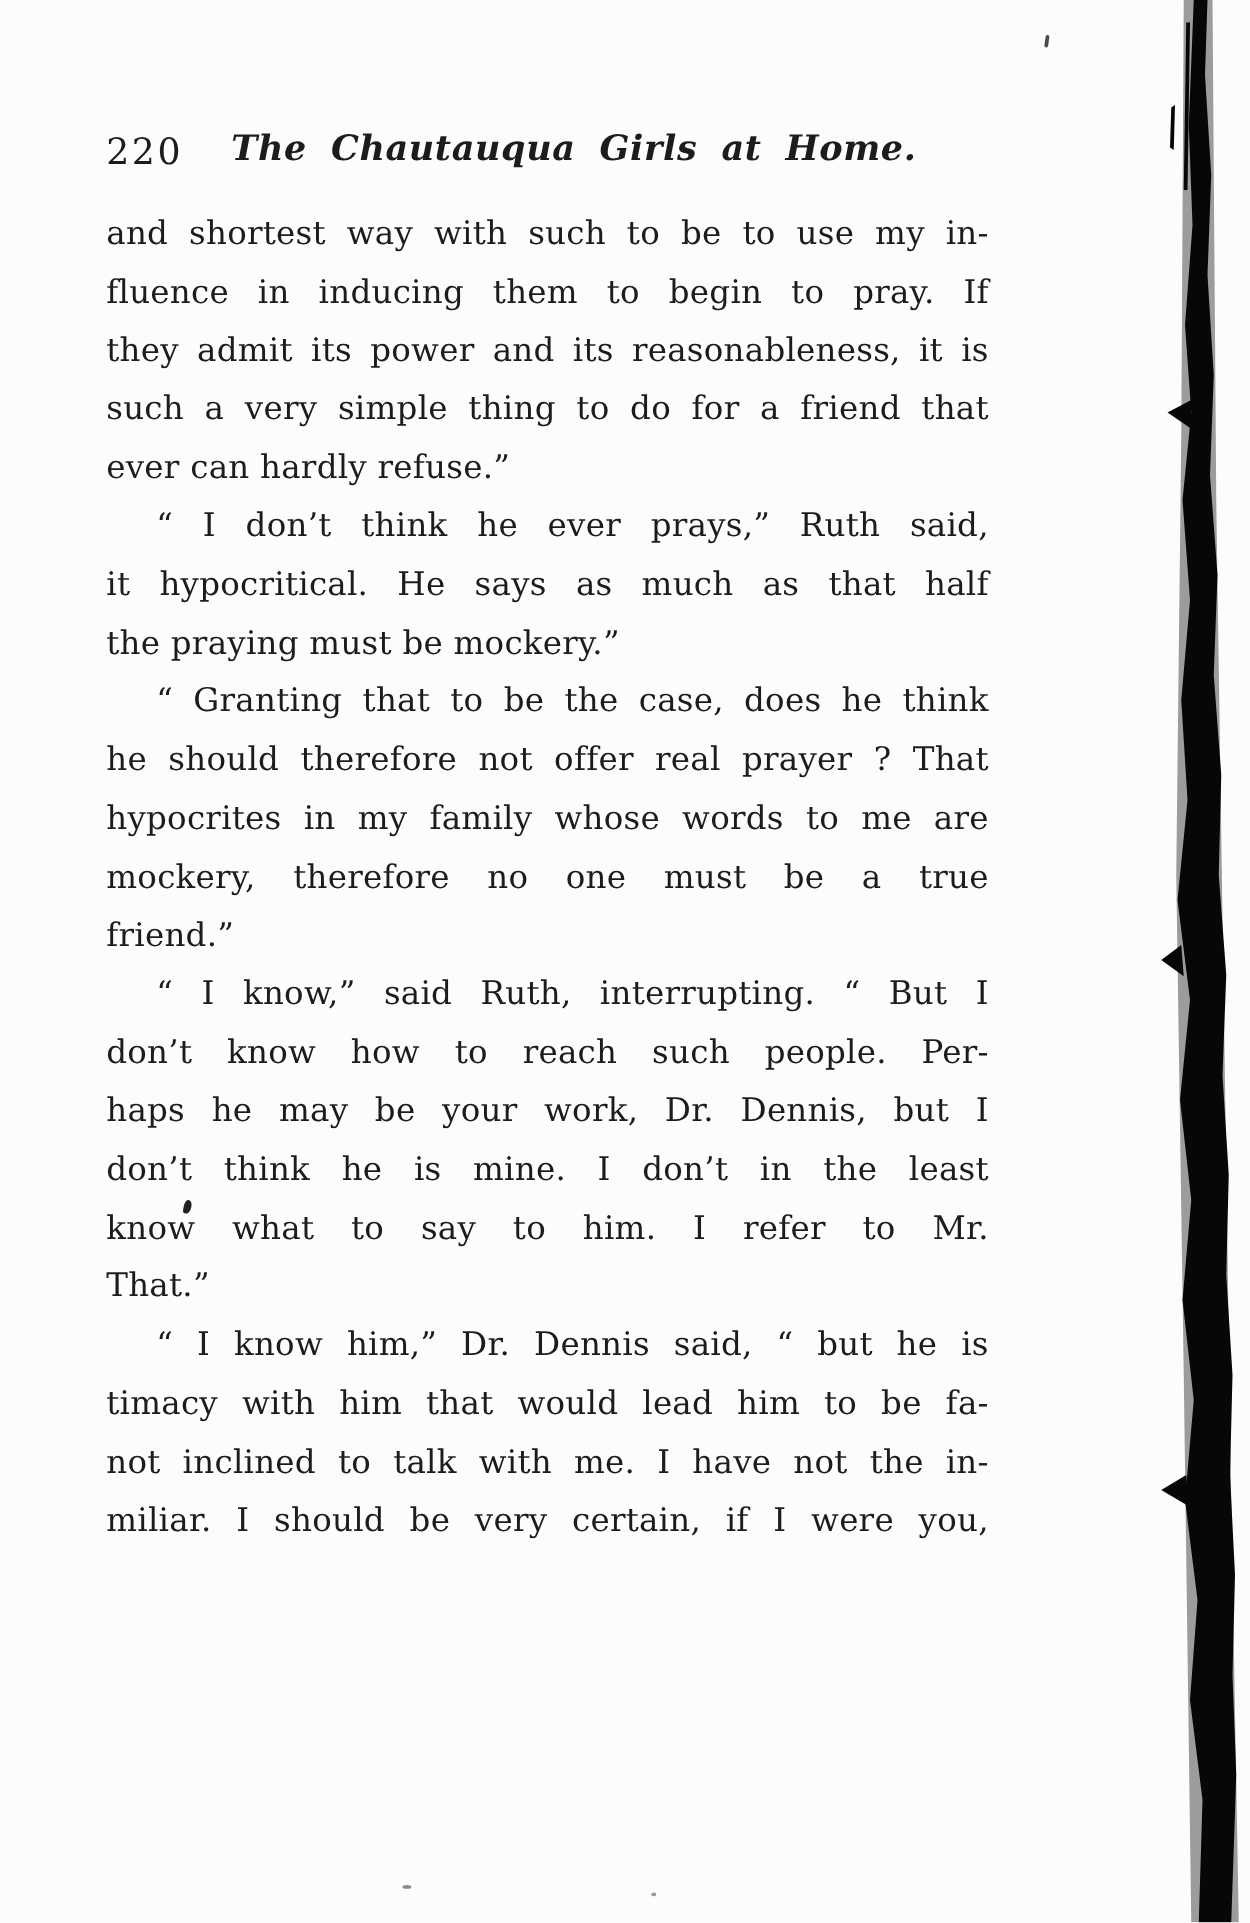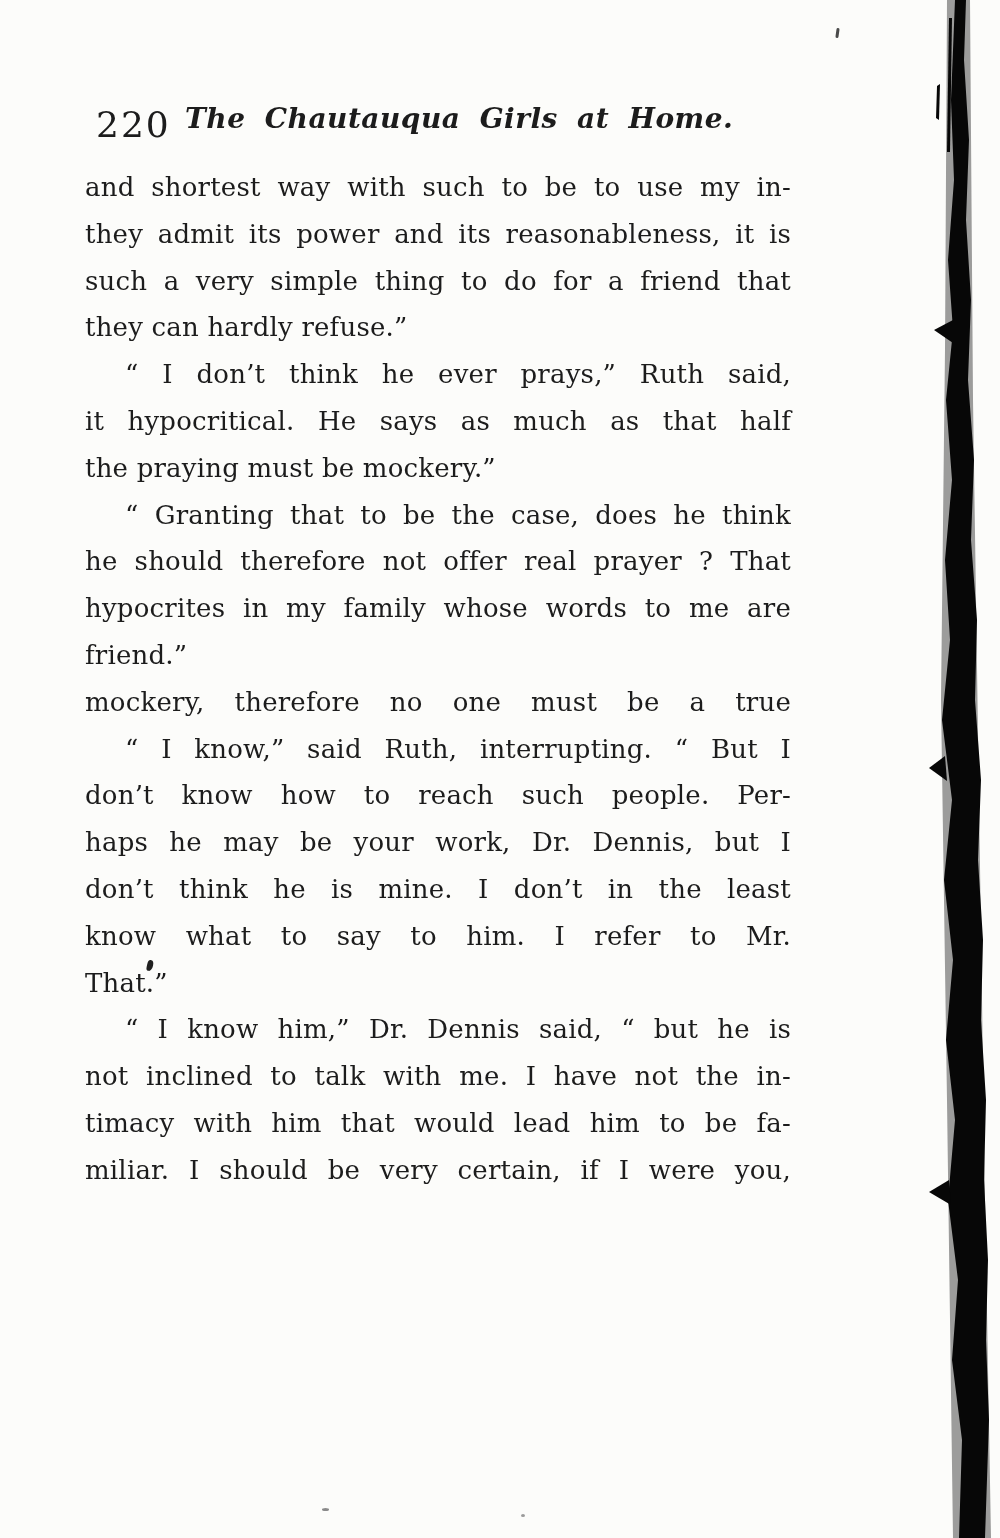--- a/index.html
+++ b/index.html
@@ -24,23 +24,22 @@
     position: absolute;
     top: 102px;
     left: 85px;
     width: 706px;
     height: 44px;
   }
   .page-number {
     position: absolute;
     left: 0;
     top: 2px;
-    font-size: 36px;
+    font-size: 29px;
     letter-spacing: 2px;
-    margin-left: 11px;
   }
   .running-title {
     position: absolute;
     left: 100px;
     right: 90px;
     top: 0;
     text-align: center;
     font-style: italic;
     font-weight: 600;
     font-size: 28px;
@@ -96,44 +95,45 @@
 <div class="page">
 
   <div class="header">
     <span class="page-number">220</span>
     <span class="running-title">The Chautauqua Girls at Home.</span>
   </div>
 
   <div class="body-text">
 
     <div class="line">and shortest way with such to be to use my in-</div>
+    <div class="line">fluence in inducing them to begin to pray.  If</div>
     <div class="line">they admit its power and its reasonableness, it is</div>
     <div class="line">such a very simple thing to do for a friend that</div>
-    <div class="line last">they can hardly refuse.”</div>
+    <div class="line last">ever can hardly refuse.”</div>
 
     <div class="line indent">“ I don’t think he ever prays,” Ruth said,</div>
     <div class="line">it hypocritical.  He says as much as that half</div>
     <div class="line last">the praying must be mockery.”</div>
 
     <div class="line indent">“ Granting that to be the case, does he think</div>
     <div class="line">he should therefore not offer real prayer ?  That</div>
     <div class="line">hypocrites in my family whose words to me are</div>
+    <div class="line">mockery, therefore no one must be a true</div>
     <div class="line last">friend.”</div>
-    <div class="line">mockery, therefore no one must be a true</div>
 
     <div class="line indent">“ I know,” said Ruth, interrupting.  “ But I</div>
     <div class="line">don’t know how to reach such people.  Per-</div>
     <div class="line">haps he may be your work, Dr. Dennis, but I</div>
     <div class="line">don’t think he is mine.  I don’t in the least</div>
     <div class="line">know what to say to him.  I refer to Mr.</div>
     <div class="line last">That.”</div>
 
     <div class="line indent">“ I know him,” Dr. Dennis said, “ but he is</div>
+    <div class="line">timacy with him that would lead him to be fa-</div>
     <div class="line">not inclined to talk with me.  I have not the in-</div>
-    <div class="line">timacy with him that would lead him to be fa-</div>
     <div class="line">miliar.  I should be very certain, if I were you,</div>
   </div>
 
   <svg class="binding-shadow" viewBox="0 0 75 1538" xmlns="http://www.w3.org/2000/svg" aria-hidden="true">
     <polygon fill="#3c3c3c" opacity="0.5" points="22,0 45,0 48,400 54,800 60,1200 66,1538 28,1538 22,1100 16,700 20,350"></polygon>
     <path fill="#070707" d="
       M30,0 L41,0
       L39,60 L44,140 L41,220 L46,300 L43,380 L49,460 L46,540 L52,620 L50,700
       L56,780 L53,860 L58,940 L56,1020 L61,1100 L59,1180 L63,1260 L61,1340 L64,1420 L60,1538
       L34,1538

